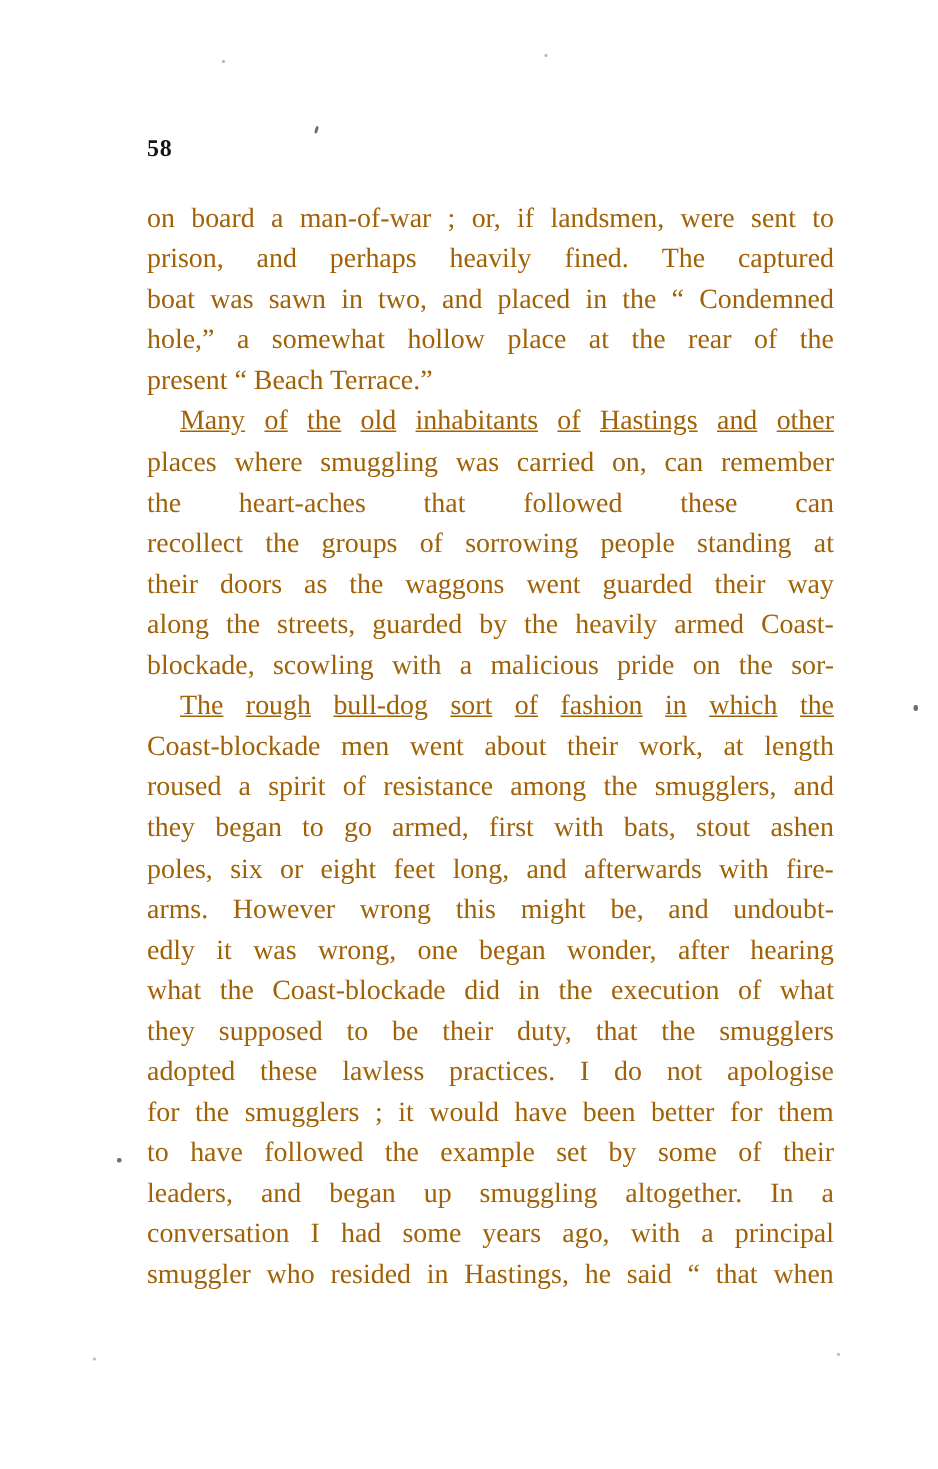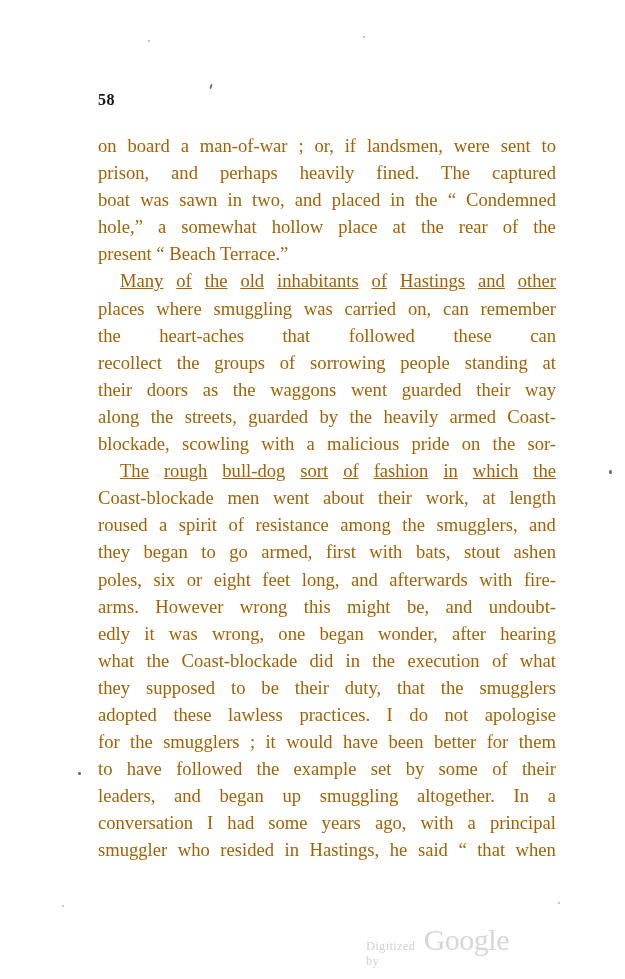--- a/index.html
+++ b/index.html
@@ -176,18 +176,14 @@
       <div class="ln"><span class="w">adopted</span><span class="w">these</span><span class="w">lawless</span><span class="w">practices.</span><span class="w">I</span><span class="w">do</span><span class="w">not</span><span class="w">apologise</span></div>
       <div class="ln"><span class="w">for</span><span class="w">the</span><span class="w">smugglers</span><span class="w">;</span><span class="w">it</span><span class="w">would</span><span class="w">have</span><span class="w">been</span><span class="w">better</span><span class="w">for</span><span class="w">them</span></div>
       <div class="ln"><span class="w">to</span><span class="w">have</span><span class="w">followed</span><span class="w">the</span><span class="w">example</span><span class="w">set</span><span class="w">by</span><span class="w">some</span><span class="w">of</span><span class="w">their</span></div>
       <div class="ln"><span class="w">leaders,</span><span class="w">and</span><span class="w">began</span><span class="w">up</span><span class="w">smuggling</span><span class="w">altogether.</span><span class="w">In</span><span class="w">a</span></div>
       <div class="ln"><span class="w">conversation</span><span class="w">I</span><span class="w">had</span><span class="w">some</span><span class="w">years</span><span class="w">ago,</span><span class="w">with</span><span class="w">a</span><span class="w">principal</span></div>
       <div class="ln"><span class="w">smuggler</span><span class="w">who</span><span class="w">resided</span><span class="w">in</span><span class="w">Hastings,</span><span class="w">he</span><span class="w">said</span><span class="w">“</span><span class="w">that</span><span class="w">when</span></div>
     </div>
 
   </div>
 
-  <div class="watermark">
-    <span class="wm-digitized">Digitized by</span>
-    <span class="wm-google">Google</span>
-  </div>
 
 </div>
 
 </body></html>

